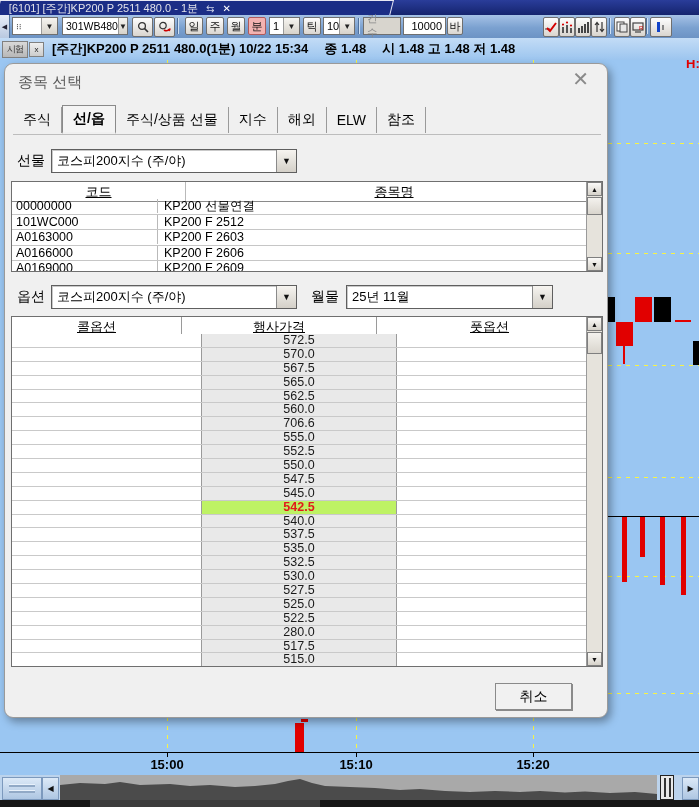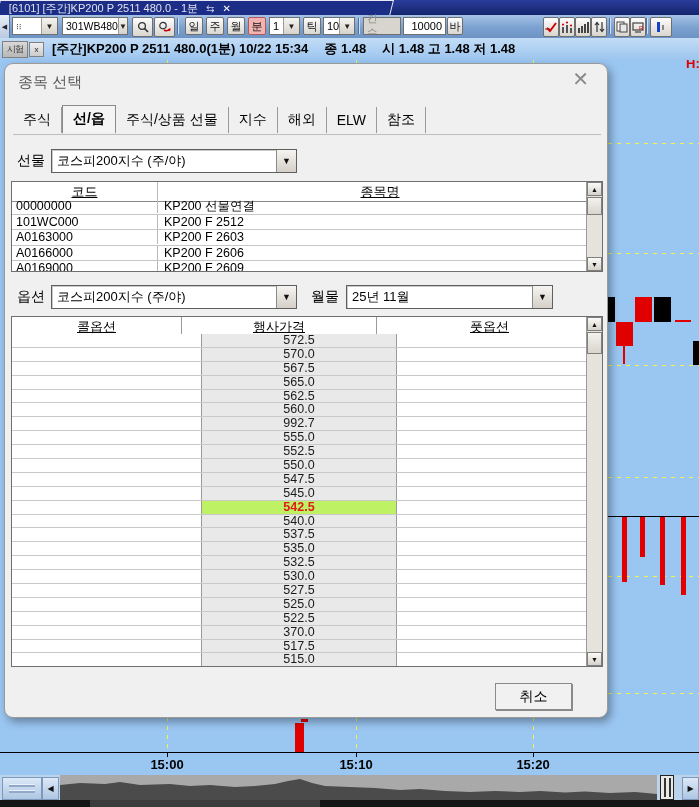--- a/index.html
+++ b/index.html
@@ -326,21 +326,21 @@
     <div class="fieldrow" style="left:12px;top:88px;">
       <span>선물</span>
     </div>
     <div class="combo" style="position:absolute;left:46px;top:85px;width:246px;">
       <span>코스피200지수 (주/야)</span>
         <span class="arr">▼</span>
     </div>
 
     <div class="gtable" style="left:6px;top:117px;width:592px;height:91px;">
       <div class="ghead">
-        <div class="hc" style="width:146px;border-right:1px solid #b9b9b9;">코드</div>
+        <div class="hc" style="width:174px;border-right:1px solid #b9b9b9;">코드</div>
         <div class="hc" style="flex:1;">종목명</div>
       </div>
       <div class="fut-body" id="futures-body" style="position:absolute;left:0;top:17px;right:16px;bottom:0;overflow:hidden;">
           <div class="frow">
             <div class="c0">00000000</div>
             <div class="c1">KP200 선물연결</div>
           </div>
           <div class="frow">
             <div class="c0">101WC000</div>
             <div class="c1">KP200 F 2512</div>
@@ -412,21 +412,21 @@
             <div class="strike">562.5</div>
             <div class="put"></div>
           </div>
           <div class="orow">
             <div class="call"></div>
             <div class="strike">560.0</div>
             <div class="put"></div>
           </div>
           <div class="orow">
             <div class="call"></div>
-            <div class="strike">992.7</div>
+            <div class="strike">706.6</div>
             <div class="put"></div>
           </div>
           <div class="orow">
             <div class="call"></div>
             <div class="strike">555.0</div>
             <div class="put"></div>
           </div>
           <div class="orow">
             <div class="call"></div>
             <div class="strike">552.5</div>
@@ -487,21 +487,21 @@
             <div class="strike">525.0</div>
             <div class="put"></div>
           </div>
           <div class="orow">
             <div class="call"></div>
             <div class="strike">522.5</div>
             <div class="put"></div>
           </div>
           <div class="orow">
             <div class="call"></div>
-            <div class="strike">370.0</div>
+            <div class="strike">280.0</div>
             <div class="put"></div>
           </div>
           <div class="orow">
             <div class="call"></div>
             <div class="strike">517.5</div>
             <div class="put"></div>
           </div>
           <div class="orow">
             <div class="call"></div>
             <div class="strike">515.0</div>

